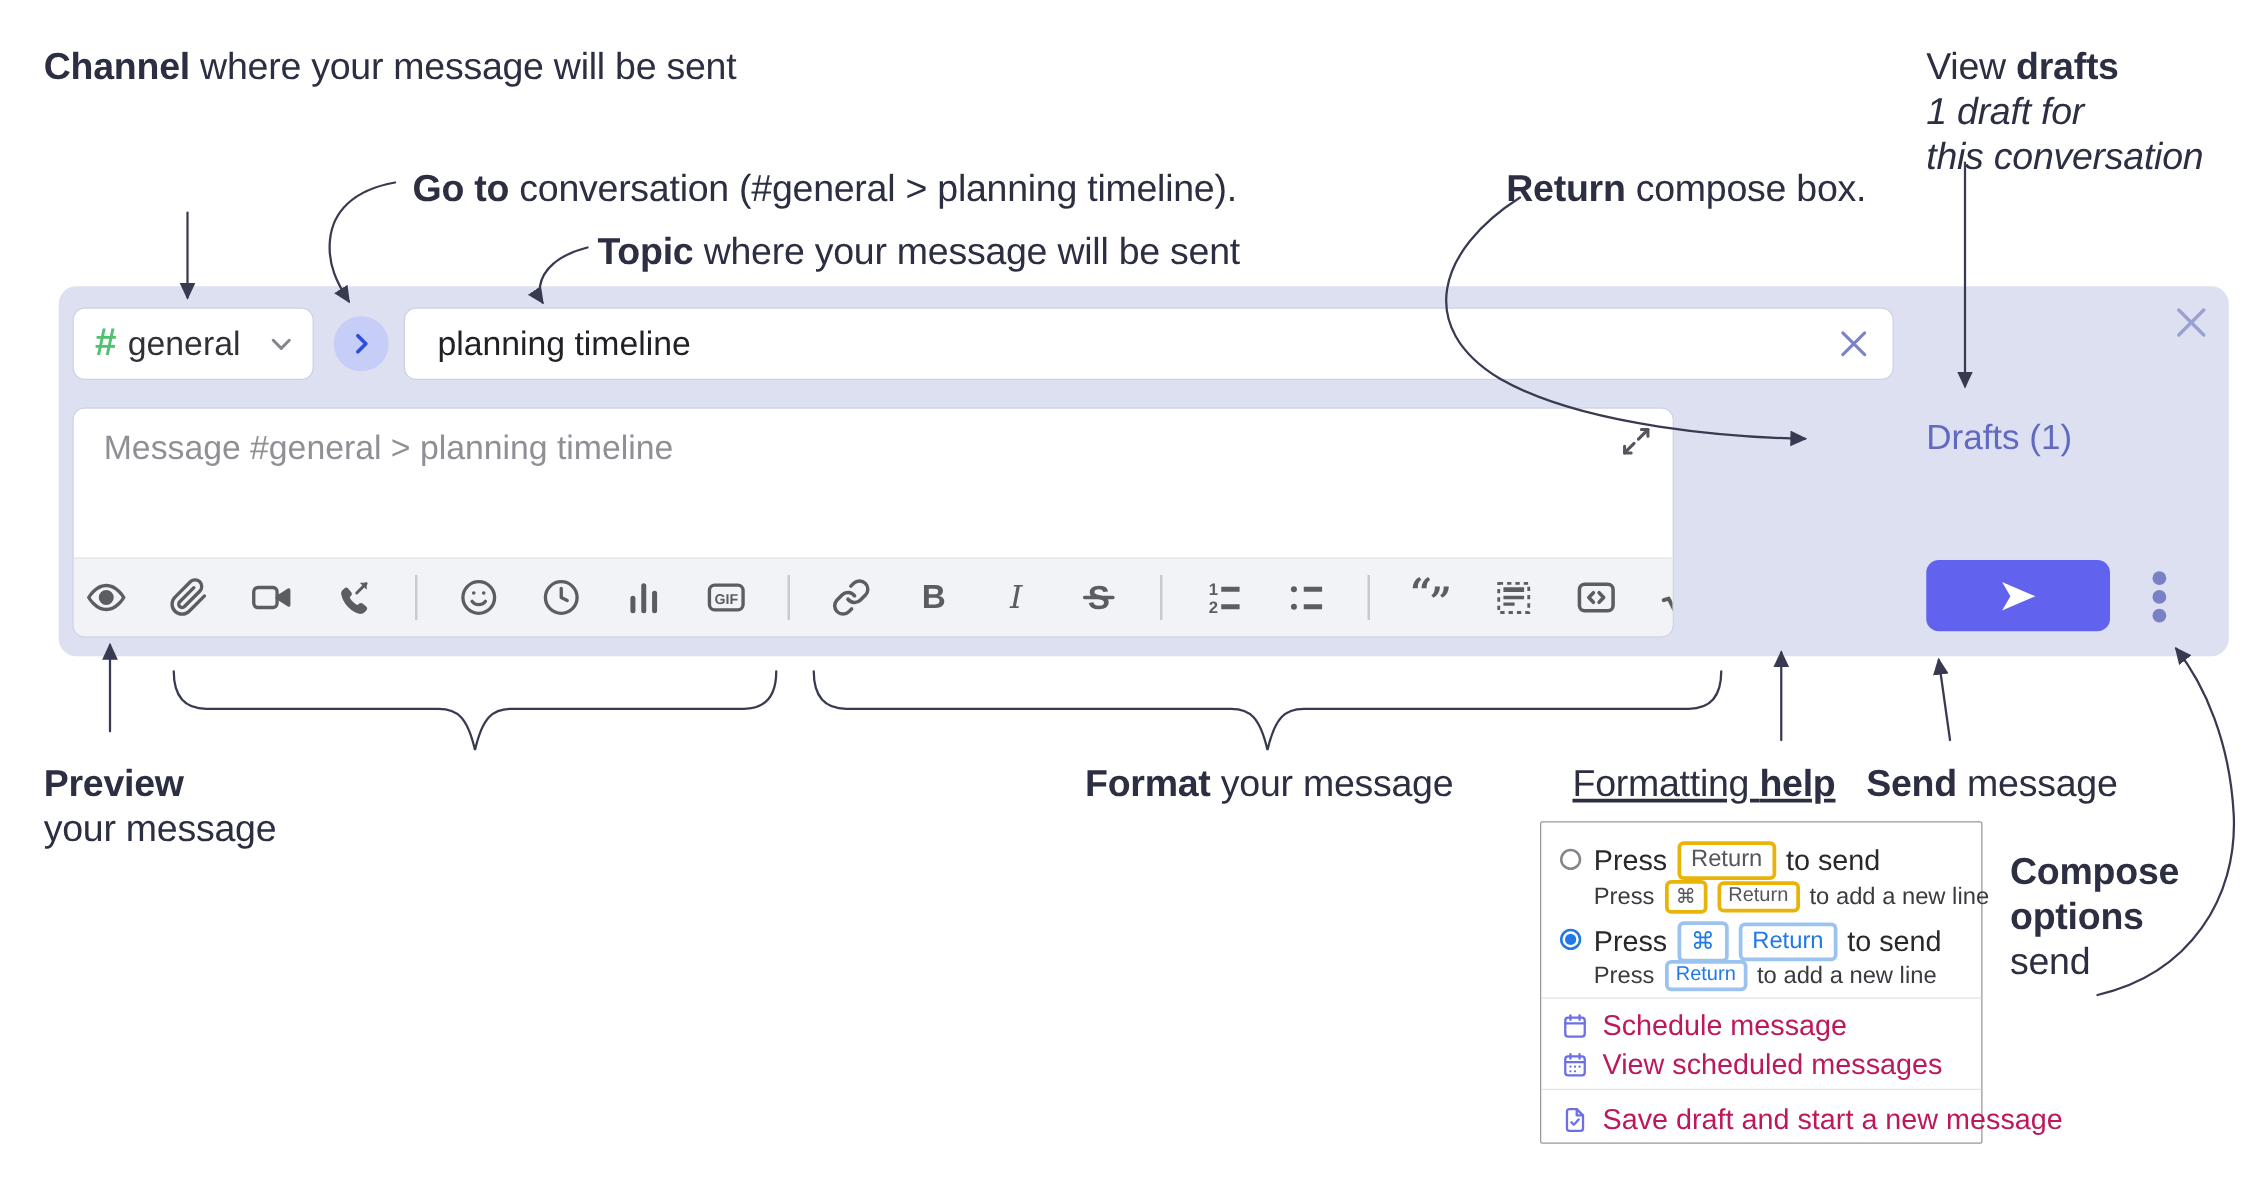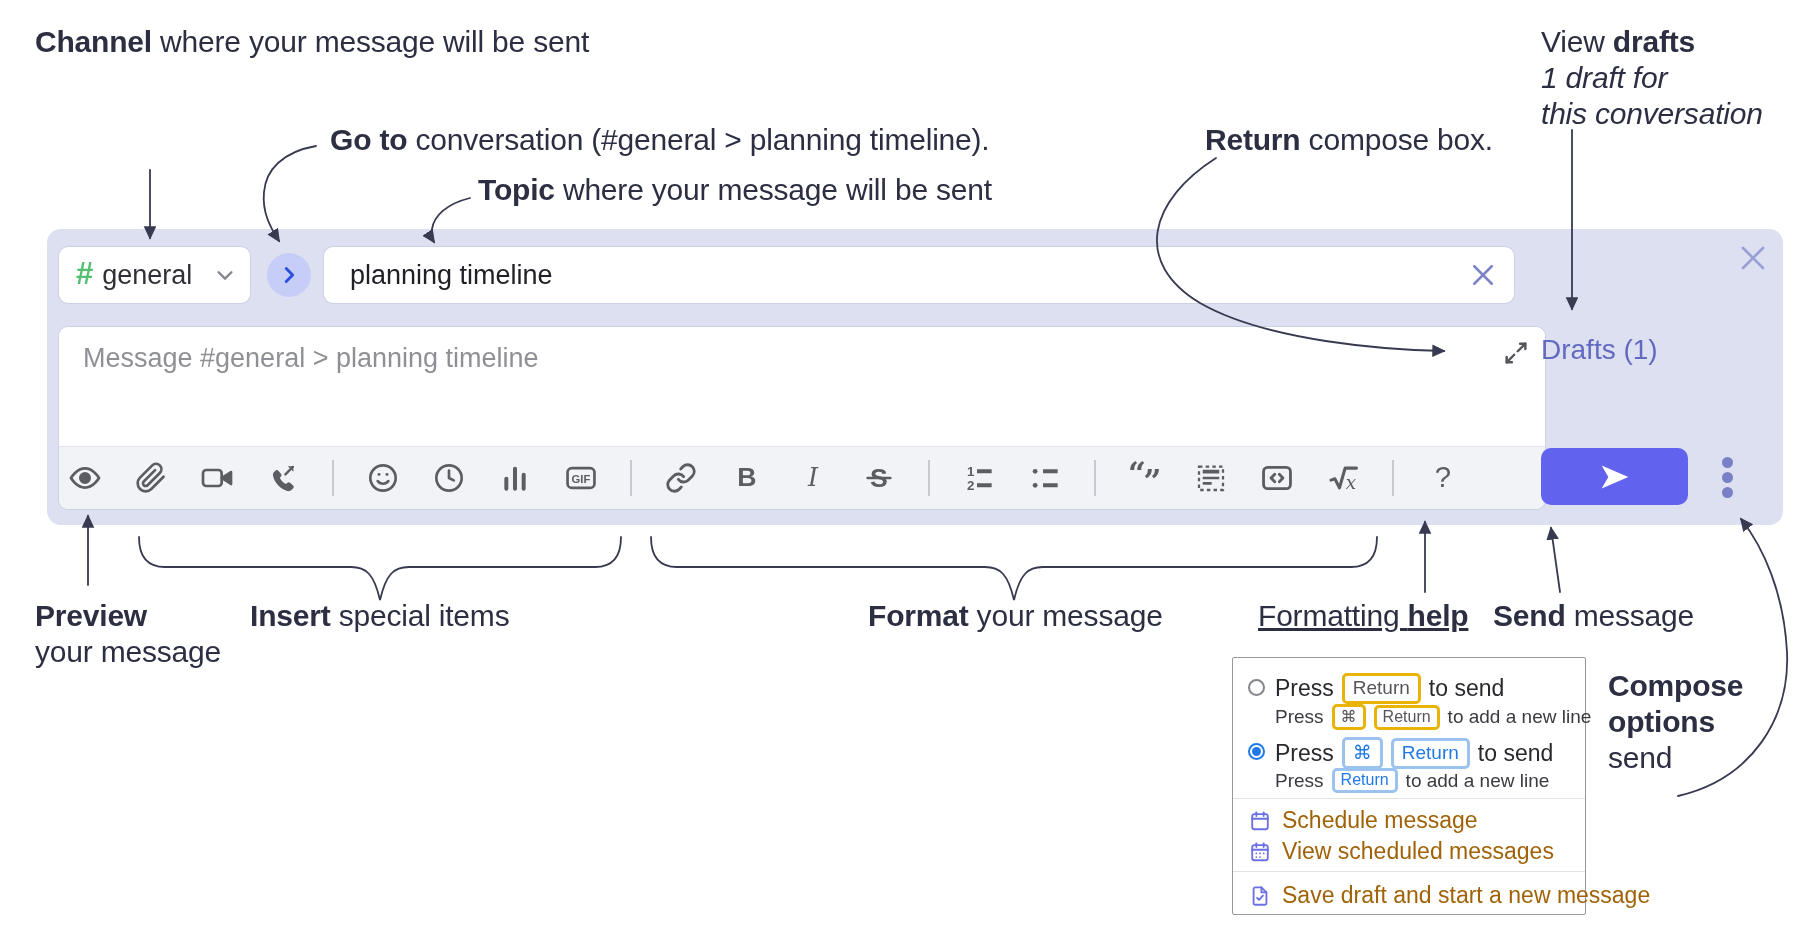--- a/index.html
+++ b/index.html
@@ -1,32 +1,32 @@
 <!DOCTYPE html>
 <html><head>
 <meta charset="utf-8">
 <style>
   html,body{margin:0;padding:0;background:#fff;font-family:"Liberation Sans",sans-serif;}
   #stage{position:relative;width:1814px;height:944px;background:#fff;overflow:hidden;color:#2c2e42;}
-  .ann{position:absolute;font-size:30px;line-height:36px;color:#2c2e42;letter-spacing:-0.2px;white-space:nowrap;}
+  .ann{position:absolute;font-size:30px;line-height:36px;color:#2c2e42;letter-spacing:-0.2px;white-space:nowrap;margin-top:12px;}
   .ann b{font-weight:700;}
   .ann .it{font-style:italic;}
   
   #overlay{position:absolute;left:0;top:0;width:1814px;height:944px;pointer-events:none;z-index:6;}
   
   #compose{position:absolute;left:47px;top:229px;width:1736px;height:296px;background:#dce0f1;border-radius:14px;z-index:1;}
   .whitebox{background:#fff;border-radius:9px;box-shadow:0 0 0 1px rgba(175,180,205,0.35);}
   #channel-box{position:absolute;left:12px;top:18px;width:191px;height:56px;display:flex;align-items:center;padding:0 14px 0 17px;box-sizing:border-box;cursor:pointer;}
   #channel-box .hash{color:#53c06f;font-weight:700;font-size:31px;margin-right:9px;margin-top:-3px;}
   #channel-box .chname{font-size:27px;color:#303036;flex:1;}
   #goto-btn{position:absolute;left:220px;top:24px;width:44px;height:44px;border-radius:50%;background:#c6cdf6;border:none;display:flex;align-items:center;justify-content:center;cursor:pointer;padding:0;}
   #topic-box{position:absolute;left:277px;top:18px;width:1190px;height:56px;}
   #topic-input{position:absolute;left:0;top:0;width:100%;height:100%;border:none;background:transparent;font-family:"Liberation Sans",sans-serif;font-size:27px;color:#202126;padding:0 60px 0 26px;box-sizing:border-box;outline:none;border-radius:9px;}
   #topic-clear{position:absolute;right:16px;top:13px;width:30px;height:30px;border:none;background:none;padding:0;cursor:pointer;color:#7d83c6;}
-  #message-card{position:absolute;left:12px;top:98px;width:1486px;height:182px;overflow:hidden;}
+  #message-card{position:absolute;left:12px;top:98px;width:1279px;height:182px;overflow:hidden;}
   #message-input{position:absolute;left:0;top:0;width:100%;height:119px;border:none;resize:none;outline:none;font-family:"Liberation Sans",sans-serif;font-size:27px;color:#202126;padding:16px 60px 0 24px;box-sizing:border-box;}
   #message-input::placeholder{color:#8f9095;opacity:1;}
   #expand-btn{position:absolute;right:14px;top:12px;width:30px;height:30px;border:none;background:none;padding:0;cursor:pointer;color:#55565c;}
   #toolbar{position:absolute;left:0;top:119px;width:100%;height:63px;background:#f2f3f7;border-top:1px solid #e3e4eb;box-sizing:border-box;display:flex;align-items:center;gap:32px;padding-left:9px;}
   .tbtn{width:34px;height:34px;border:none;background:none;padding:0;color:#5c5d62;cursor:pointer;flex:0 0 auto;display:flex;align-items:center;justify-content:center;}
   .tdiv{width:2px;height:36px;background:#c9cad1;flex:0 0 auto;}
   #drafts-link{position:absolute;left:1494px;top:105px;font-size:28px;color:#6269c1;text-decoration:none;cursor:pointer;}
   #send-btn{position:absolute;left:1494px;top:219px;width:147px;height:57px;background:#6163ee;border:none;border-radius:10px;cursor:pointer;display:flex;align-items:center;justify-content:center;}
   #compose-options-btn{position:absolute;left:1662px;top:222px;width:36px;height:52px;border:none;background:none;cursor:pointer;display:flex;flex-direction:column;align-items:center;justify-content:center;gap:4px;padding:0;}
   #compose-options-btn i{width:11px;height:11px;border-radius:50%;background:#7a80c6;}
@@ -35,21 +35,21 @@
   #options-menu{position:absolute;left:1232px;top:657px;width:354px;height:258px;background:#fff;border:1.5px solid #97979e;border-radius:2px;box-sizing:border-box;z-index:4;font-size:23px;color:#28282d;}
   .mrow{position:absolute;left:42px;white-space:nowrap;display:flex;align-items:center;gap:8px;}
   .msub{font-size:19px;color:#3a3a40;}
   kbd{font-family:"Liberation Sans",sans-serif;border:3px solid #eab308;border-radius:5px;background:#fff;padding:1px 8px 2px;font-size:19px;color:#55565c;}
   .msub kbd{font-size:16px;padding:0 6px 1px;}
   kbd.blue{color:#2079e6;border-color:#9cc3f0;}
   .radio{position:absolute;left:15px;width:17px;height:17px;border-radius:50%;border:2px solid #85868c;box-sizing:border-box;background:#fff;cursor:pointer;}
   .radio.sel{border-color:#2079e6;}
   .radio.sel::after{content:"";position:absolute;left:2px;top:2px;width:9px;height:9px;border-radius:50%;background:#2079e6;}
   .mdiv{position:absolute;left:0;width:100%;height:1px;background:#e2e2e7;}
-  .mitem{position:absolute;left:16px;display:flex;align-items:center;gap:11px;cursor:pointer;white-space:nowrap;color:#a16207;}
+  .mitem{position:absolute;left:16px;display:flex;align-items:center;gap:11px;cursor:pointer;white-space:nowrap;color:#be185d;}
   .mitem svg{color:#6c70e4;}
 </style>
 </head>
 <body>
 
 <div id="stage">
 
   <div class="ann" style="left:35px;top:24px;">
     <div><b>Channel</b><span> where your message will be sent</span></div>
   </div>
@@ -63,23 +63,20 @@
     <b>Return</b><span> compose box.</span>
   </div>
   <div class="ann" style="left:1541px;top:24px;">
     <div><span>View </span><b>drafts</b></div>
     <div class="it">1 draft for</div>
     <div class="it">this conversation</div>
   </div>
   <div class="ann" style="left:35px;top:598px;">
     <div><b>Preview</b></div>
     <div>your message</div>
-  </div>
-  <div class="ann" style="left:250px;top:598px;">
-    <b>Insert</b><span> special items</span>
   </div>
   <div class="ann" style="left:868px;top:598px;">
     <b>Format</b><span> your message</span>
   </div>
   <div class="ann" style="left:1258px;top:598px;text-decoration:underline;">
     <span>Formatting </span><b>help</b>
   </div>
   <div class="ann" style="left:1493px;top:598px;">
     <b>Send</b><span> message</span>
   </div>

